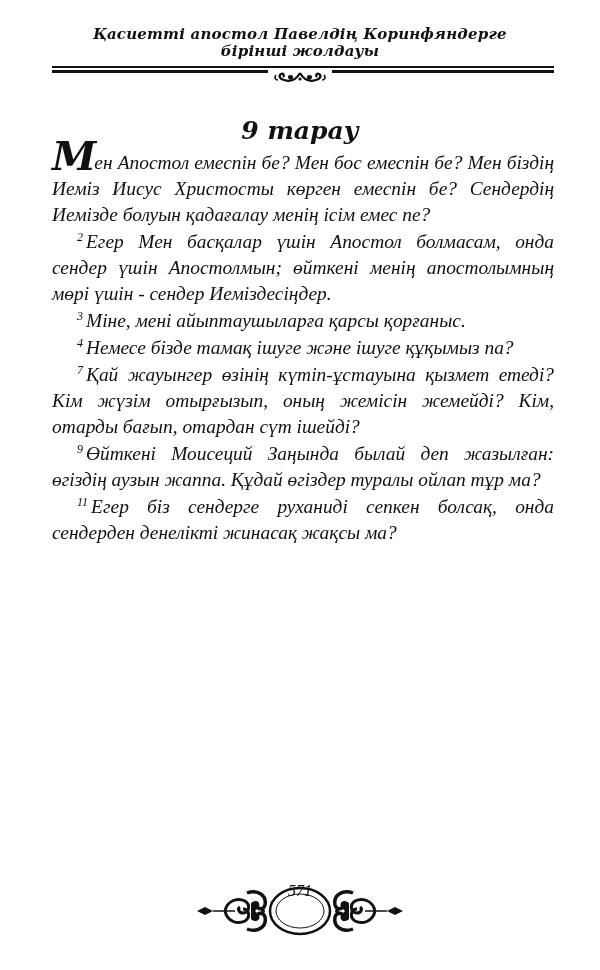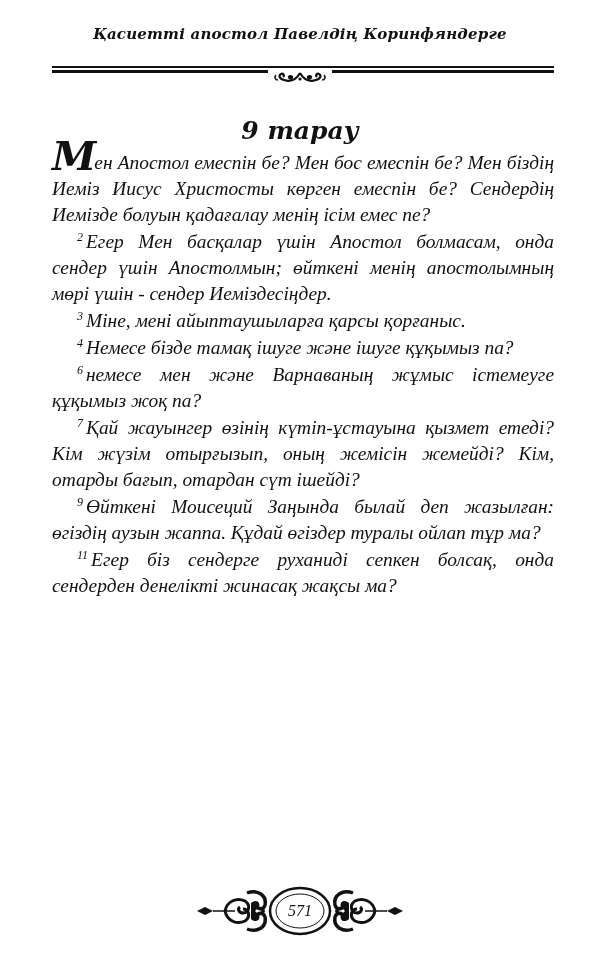--- a/index.html
+++ b/index.html
@@ -18,51 +18,51 @@
 
   .body-text { position: absolute; left: 52px; top: 143px; width: 502px;
     font-family: "Liberation Serif", serif; font-size: 19.4px; line-height: 26px; color: #111; }
   .body-text p { margin: 0 0 1px 0; text-align: justify; text-indent: 25px; }
   .body-text p.first { text-indent: 0; }
   .dropcap { font-family: "DejaVu Serif", serif; font-weight: bold; font-size: 40px; line-height: 26px;
     letter-spacing: -2px; vertical-align: -1px; }
   .vnum { font-size: 12px; vertical-align: 7px; line-height: 0; margin-right: 3px; }
 
   .footer-ornament { position: absolute; left: 195px; top: 883px; width: 210px; height: 60px; }
-  .page-num { position: absolute; left: 270px; top: 900px; width: 60px; text-align: center;
+  .page-num { position: absolute; left: 270px; top: 880px; width: 60px; text-align: center;
     font-family: "Liberation Serif", serif; font-size: 16px; line-height: 22px; color: #111; }
 </style>
 </head>
 <body>
 
 <div class="page">
 
   <div class="running-head">
     <div>Қасиетті апостол Павелдің Коринфяндерге</div>
+    <div>бірінші жолдауы</div>
   </div>
 
   <div class="rule r1"></div>
   <div class="rule r2"></div>
 
   <svg class="head-ornament" viewBox="0 0 64 16">
     <rect x="0" y="0" width="64" height="4" fill="#fff"></rect>
     <path d="M32 3 C28 10 22 12 16 10 C12 9 10 6 13 4 C15 3 17 5 15 7 M32 3 C36 10 42 12 48 10 C52 9 54 6 51 4 C49 3 47 5 49 7" fill="none" stroke="#111" stroke-width="2.2"></path>
     <path d="M20 6 C22 4 26 5 25 8 C24 11 20 10 20 7 Z M44 6 C42 4 38 5 39 8 C40 11 44 10 44 7 Z" fill="#111"></path>
     <path d="M8 5 C6 7 7 10 10 10 M56 5 C58 7 57 10 54 10" fill="none" stroke="#111" stroke-width="1.6"></path>
     <circle cx="32" cy="9" r="1.6" fill="#111"></circle>
   </svg>
 
   <div class="chapter-title">9 тарау</div>
 
   <div class="body-text">
     <p class="first"><span class="dropcap">М</span><span>ен Апостол емеспін бе? Мен бос емеспін бе? Мен біздің Иеміз Иисус Христосты көрген емеспін бе? Сендердің Иемізде болуын қадағалау менің ісім емес пе?</span></p>
     <p><sup class="vnum">2</sup><span>Егер Мен басқалар үшін Апостол болмасам, онда сендер үшін Апостолмын; өйткені менің апостолымның мөрі үшін - сендер Иемiздесiңдер.</span></p>
     <p><sup class="vnum">3</sup><span>Міне, мені айыптаушыларға қарсы қорғаныс.</span></p>
     <p><sup class="vnum">4</sup><span>Немесе бізде тамақ ішуге және ішуге құқымыз па?</span></p>
-    <p><sup class="vnum">6</sup><span>немесе мен және Варнаваның жұмыс істемеуге құқымыз жоқ па?</span></p>
     <p><sup class="vnum">7</sup><span>Қай жауынгер өзінің күтіп-ұстауына қызмет етеді? Кім жүзім отырғызып, оның жемісін жемейді? Кім, отарды бағып, отардан сүт ішейді?</span></p>
     <p><sup class="vnum">9</sup><span>Өйткені Моисеций Заңында былай деп жазылған: өгіздің аузын жаппа. Құдай өгіздер туралы ойлап тұр ма?</span></p>
     <p><sup class="vnum">11</sup><span>Егер біз сендерге руханиді сепкен болсақ, онда сендерден денелікті жинасақ жақсы ма?</span></p>
   </div>
 
   <svg class="footer-ornament" viewBox="0 0 210 60">
 
     <path d="M2 28 L10 24 L18 28 L10 32 Z" fill="#111"></path>
     <path d="M18 28 L40 28" stroke="#111" stroke-width="1.5"></path>
     <path d="M30 28 C32 18 42 14 50 18 C56 22 54 30 48 30 C44 30 42 26 45 24" fill="none" stroke="#111" stroke-width="3"></path>

